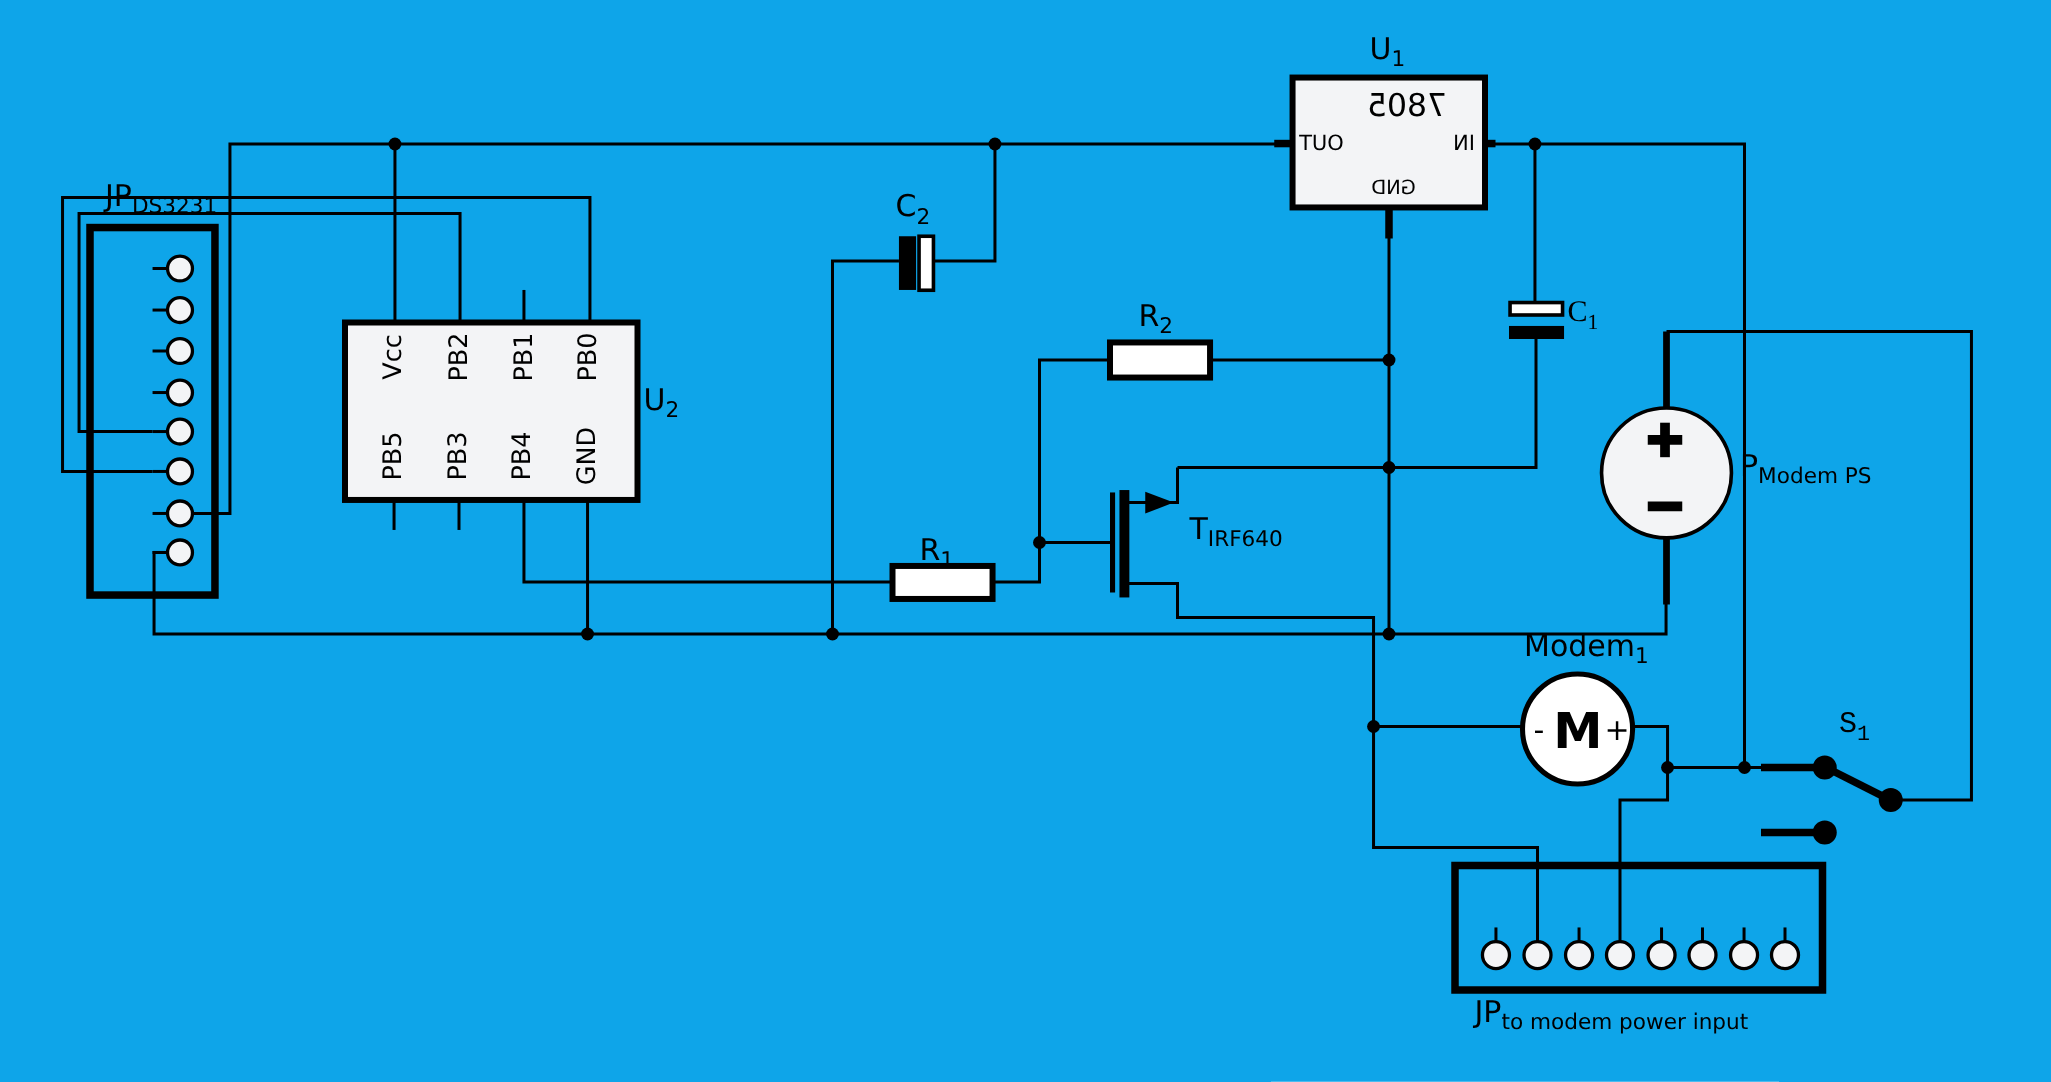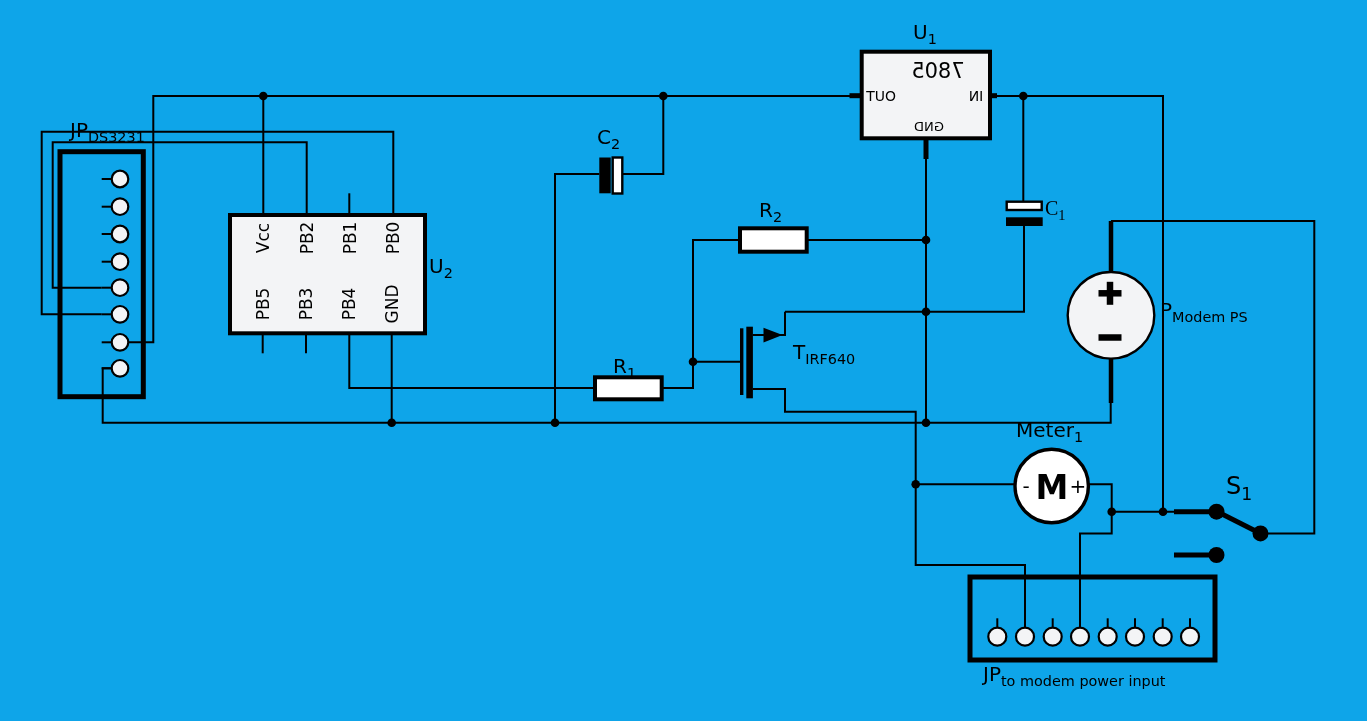--- a/index.html
+++ b/index.html
@@ -127,20 +127,20 @@
       <div class="label" style="left: 263px; top: 304px; font-size: 17px; transform: translate(-50%, -50%) rotate(-90deg);"><span>PB5</span></div>
       <div class="label" style="left: 306px; top: 304px; font-size: 17px; transform: translate(-50%, -50%) rotate(-90deg);"><span>PB3</span></div>
       <div class="label" style="left: 349px; top: 304px; font-size: 17px; transform: translate(-50%, -50%) rotate(-90deg);"><span>PB4</span></div>
       <div class="label" style="left: 392px; top: 304px; font-size: 17px; transform: translate(-50%, -50%) rotate(-90deg);"><span>GND</span></div>
       <div class="label" style="left: 597px; top: 127px; font-size: 20px;"><span>C</span><span class="sub">2</span></div>
       <div class="label" style="left: 1045px; top: 198px; font-size: 20px; font-family: Liberation Serif, serif;"><span>C</span><span class="sub">1</span></div>
       <div class="label" style="left: 759px; top: 200px; font-size: 20px;"><span>R</span><span class="sub">2</span></div>
       <div class="label" style="left: 613px; top: 356px; font-size: 20px;"><span>R</span><span class="sub">1</span></div>
       <div class="label" style="left: 793px; top: 342px; font-size: 20px;"><span>T</span><span class="sub">IRF640</span></div>
       <div class="label" style="left: 1160px; top: 300px; font-size: 20px;"><span>P</span><span class="sub">Modem PS</span></div>
-      <div class="label" style="left: 1016px; top: 420px; font-size: 20px;"><span>Meter</span><span class="sub">1</span></div>
-      <div class="label" style="left: 1226px; top: 474px; font-size: 24px;"><span>S</span><span class="sub">1</span></div>
+      <div class="label" style="left: 1016px; top: 420px; font-size: 20px;"><span>Modem</span><span class="sub">1</span></div>
+      <div class="label" style="left: 1226px; top: 474px; font-size: 20px; font-family: Liberation Mono, monospace;"><span>S</span><span class="sub">1</span></div>
       <div class="label" style="left: 983px; top: 664px; font-size: 20px;"><span>JP</span><span class="sub">to modem power input</span></div>
       <div class="label bold" style="left: 1052px; top: 487px; font-size: 33px; transform: translate(-50%, -50%);"><span>M</span></div>
       <div class="label" style="left: 1026px; top: 486px; font-size: 20px; transform: translate(-50%, -50%);"><span>-</span></div>
       <div class="label" style="left: 1078px; top: 486px; font-size: 20px; transform: translate(-50%, -50%);"><span>+</span></div>
     </div>
 </div>
 
 </body></html>

